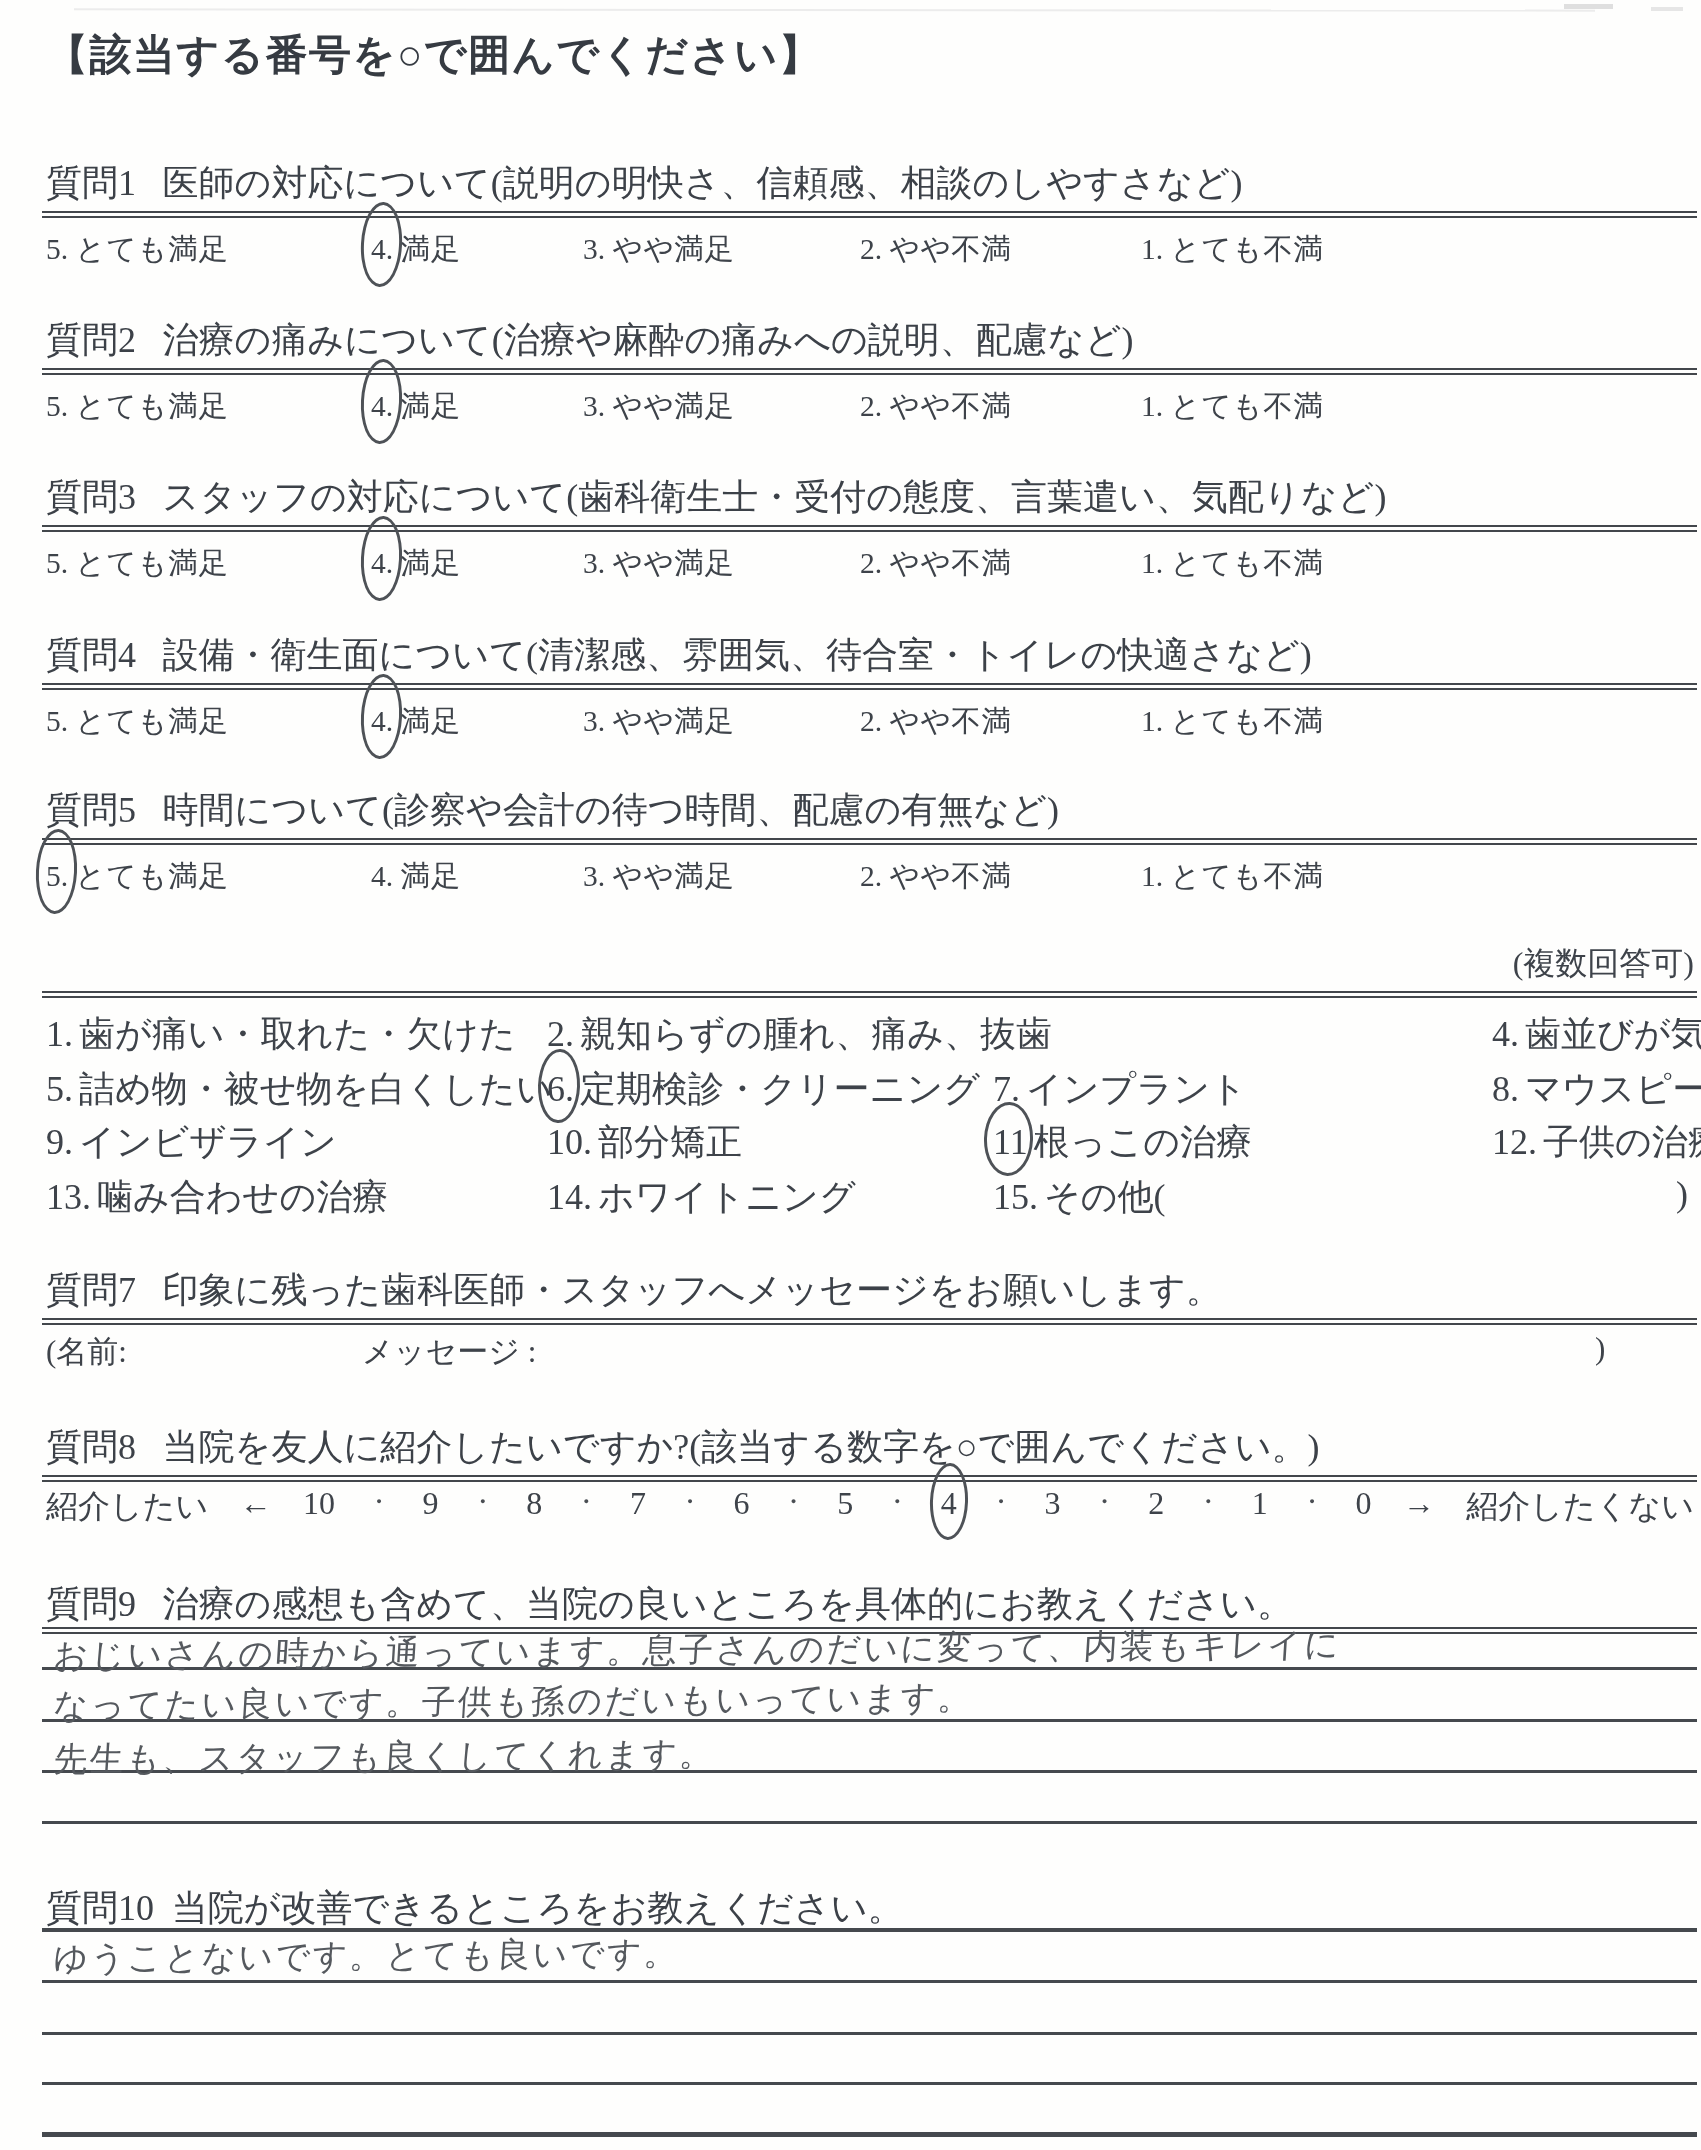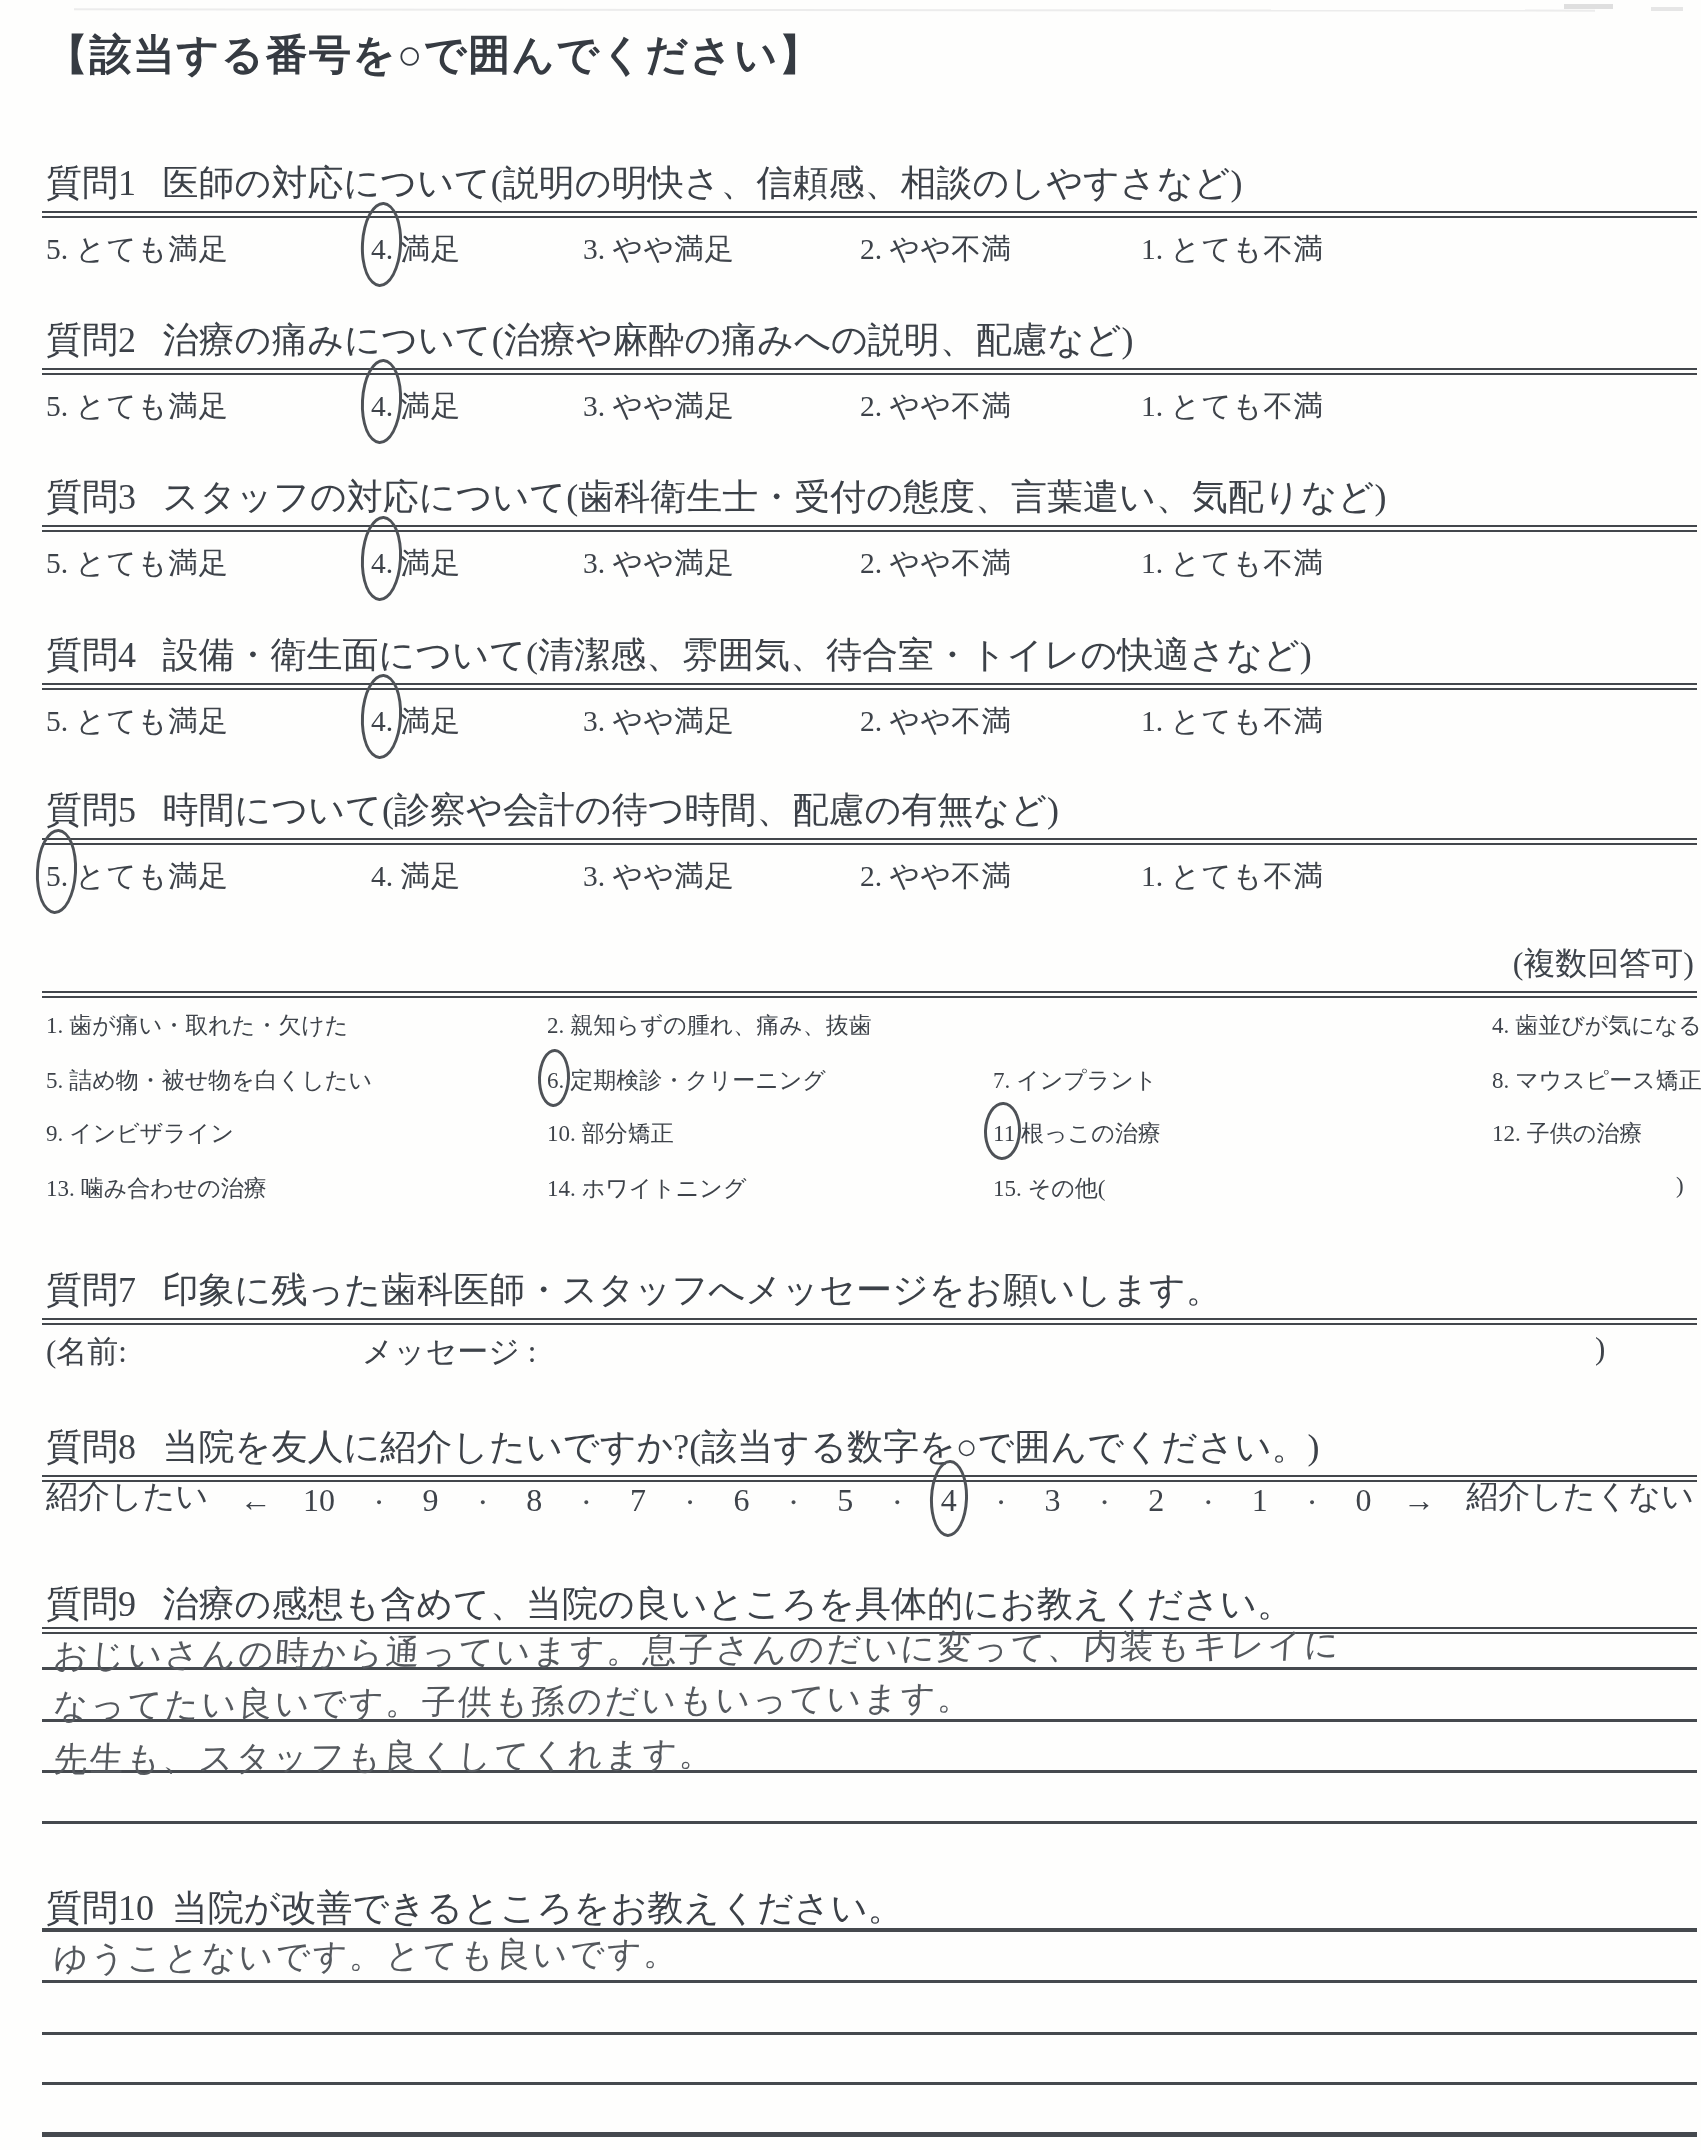--- a/index.html
+++ b/index.html
@@ -29,30 +29,30 @@
   .opts{position:absolute;left:0;top:71px;width:1648px;height:44px;font-size:29.5px;}
   .opt{position:absolute;white-space:nowrap;}
   .num{display:inline-block;position:relative;margin-right:7.4px;}
   .olabel{letter-spacing:0.7px;}
   .circled::after{
     content:"";position:absolute;pointer-events:none;
     left:-10.3px;right:-8.9px;top:-31px;bottom:-20.7px;
     border:3px solid #4e5257;border-radius:50%;
     transform:rotate(3deg);
   }
-  .q6grid{position:absolute;left:0;top:68px;width:1648px;height:221px;font-size:23px;}
+  .q6grid{position:absolute;left:0;top:68px;width:1648px;height:221px;font-size:36px;}
   .q6item{position:absolute;white-space:nowrap;}
   .q6item .num{margin-right:5.9px;}
   .q6item .circled::after{left:-8.9px;right:-5.9px;top:-19px;bottom:-13.3px;transform:rotate(2deg);}
   .q6note{position:absolute;right:0;top:3px;font-size:32px;white-space:nowrap;}
   .q7row{position:absolute;left:0;top:65px;width:1648px;font-size:31px;}
   .q7row span{position:absolute;white-space:nowrap;}
   .scale{
-    position:absolute;left:0;top:52px;width:1648px;
-    display:flex;justify-content:space-between;align-items:flex-end;
+    position:absolute;left:0;top:62px;width:1648px;
+    display:flex;justify-content:space-between;align-items:flex-start;
     font-size:32px;
     gap:30px;
   }
   .scale .sdot{font-size:25px;color:#4a4e53;}
   .scale .snum{position:relative;}
   .scale .circled::after{left:-11px;right:-11px;top:-22px;bottom:-17.7px;transform:rotate(2deg);}
   .hw{
     position:absolute;white-space:nowrap;
     font-size:34px;color:#55595e;letter-spacing:2.2px;font-weight:500;
     transform:rotate(-0.5deg) skewX(-4deg);transform-origin:left bottom;

